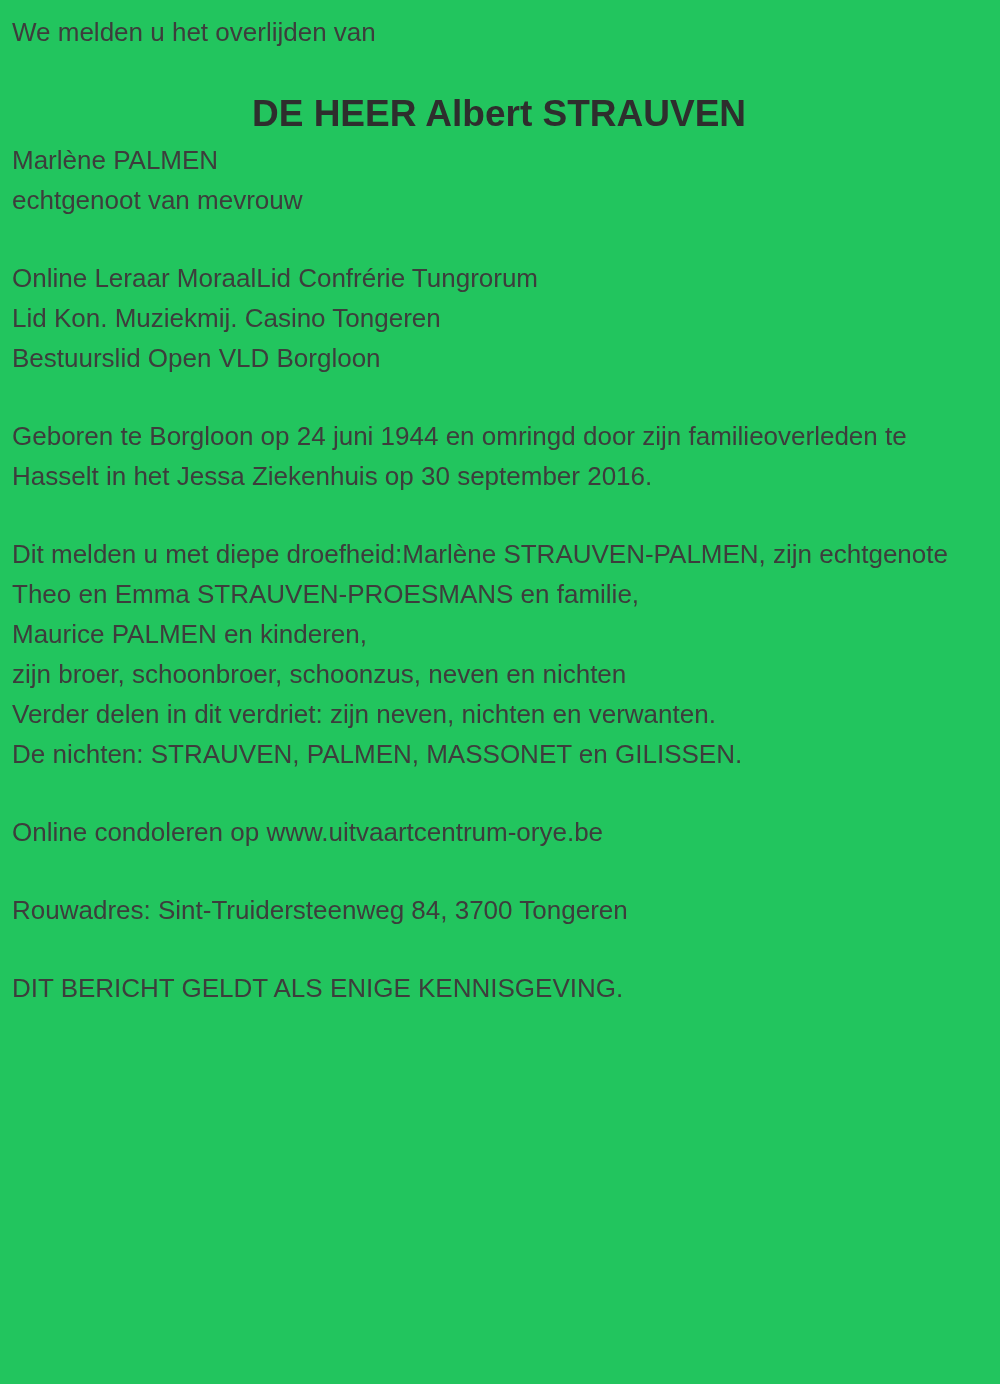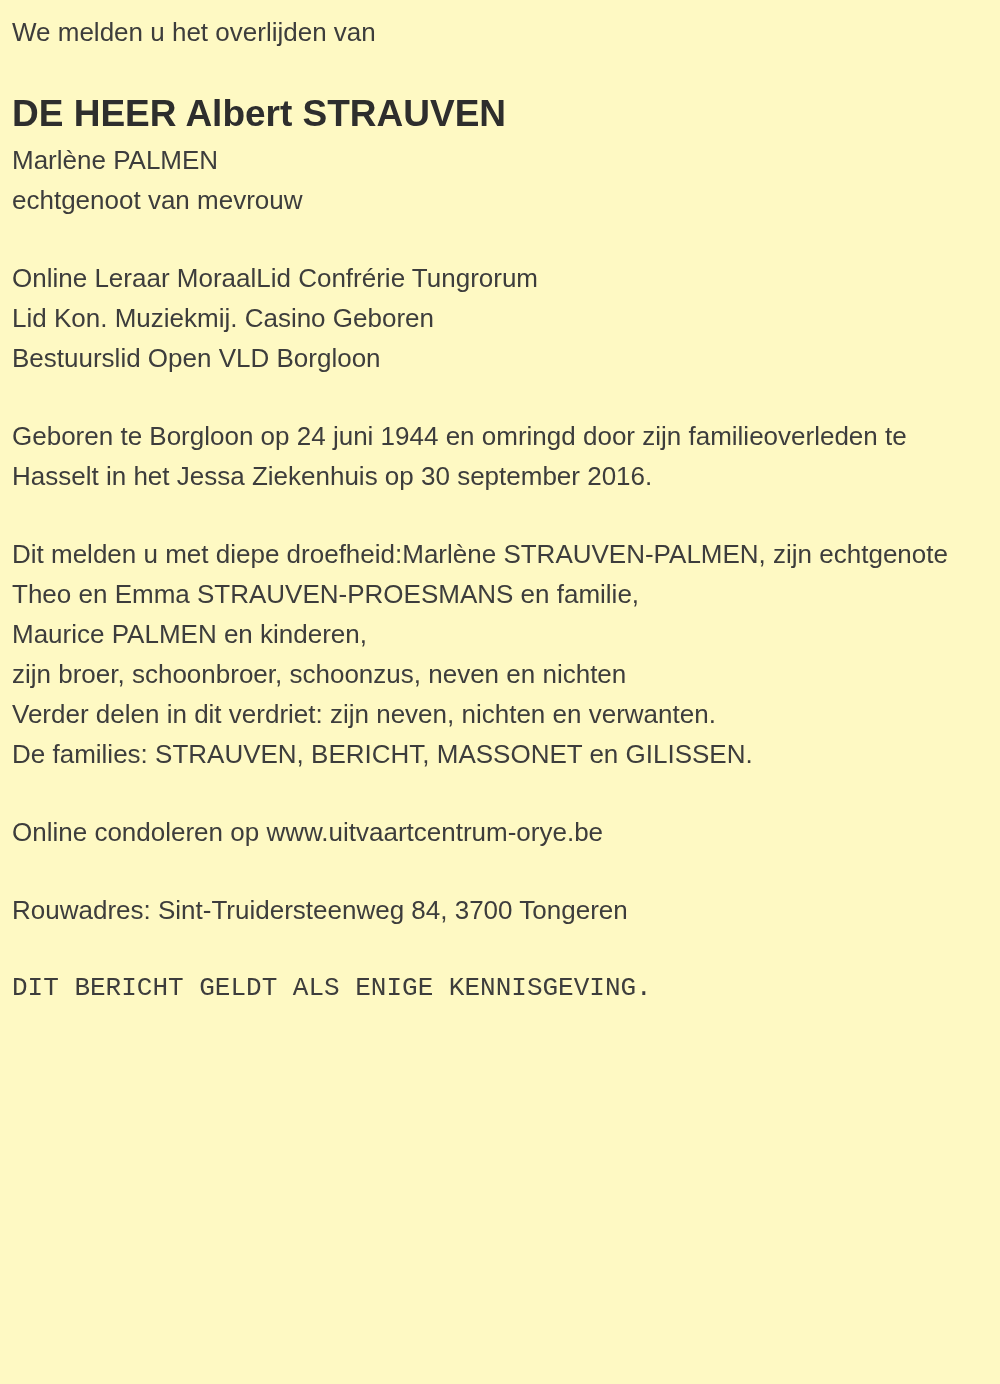--- a/index.html
+++ b/index.html
@@ -5,79 +5,79 @@
   html, body {
     margin: 0;
     padding: 0;
     background: #ffffff;
   }
   .page {
     width: 1000px;
     min-height: 1384px;
     box-sizing: border-box;
     padding: 12px 14px 20px 12px;
-    background: #fef9c3;
+    background: #22c55e;
     font-family: "Liberation Sans", "DejaVu Sans", sans-serif;
     font-size: 26px;
     line-height: 40px;
     color: #3d3d3c;
   }
   .block {
     margin: 0 0 38px 0;
   }
   .block:last-child {
     margin-bottom: 0;
-    font-family: Liberation Mono, monospace;
   }
   p {
     margin: 0;
   }
   h1.deceased-title {
     font-family: "Liberation Sans", "DejaVu Sans", sans-serif;
     font-size: 37px;
     line-height: 48px;
     font-weight: 700;
     color: #2e2e2d;
     margin: 32px 0 2px 0;
     letter-spacing: 0;
+    text-align: center;
   }
 </style>
 </head>
 <body>
 
 <div class="page">
 
   <div class="block">
     <p>We melden u het overlijden van</p>
   </div>
 
   <h1 class="deceased-title">DE HEER Albert STRAUVEN</h1>
 
   <div class="block">
     <p>Marlène PALMEN</p>
     <p>echtgenoot van mevrouw</p>
   </div>
 
   <div class="block">
     <p>Online Leraar MoraalLid Confrérie Tungrorum</p>
-    <p>Lid Kon. Muziekmij. Casino Geboren</p>
+    <p>Lid Kon. Muziekmij. Casino Tongeren</p>
     <p>Bestuurslid Open VLD Borgloon</p>
   </div>
 
   <div class="block">
     <p>Geboren te Borgloon op 24 juni 1944 en omringd door zijn familieoverleden te Hasselt in het Jessa Ziekenhuis op 30 september 2016.</p>
   </div>
 
   <div class="block">
     <p>Dit melden u met diepe droefheid:Marlène STRAUVEN-PALMEN, zijn echtgenote</p>
     <p>Theo en Emma STRAUVEN-PROESMANS en familie,</p>
     <p>Maurice PALMEN en kinderen,</p>
     <p>zijn broer, schoonbroer, schoonzus, neven en nichten</p>
     <p>Verder delen in dit verdriet: zijn neven, nichten en verwanten.</p>
-    <p>De families: STRAUVEN, BERICHT, MASSONET en GILISSEN.</p>
+    <p>De nichten: STRAUVEN, PALMEN, MASSONET en GILISSEN.</p>
   </div>
 
   <div class="block">
     <p>Online condoleren op www.uitvaartcentrum-orye.be</p>
   </div>
 
   <div class="block">
     <p>Rouwadres: Sint-Truidersteenweg 84, 3700 Tongeren</p>
   </div>
 

